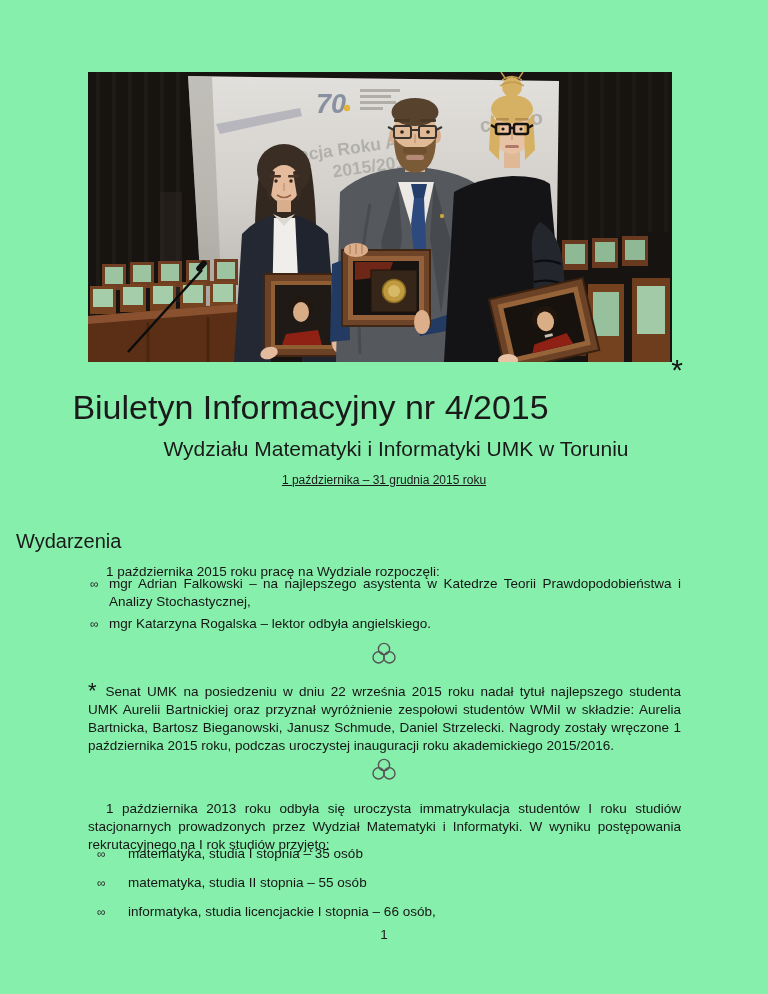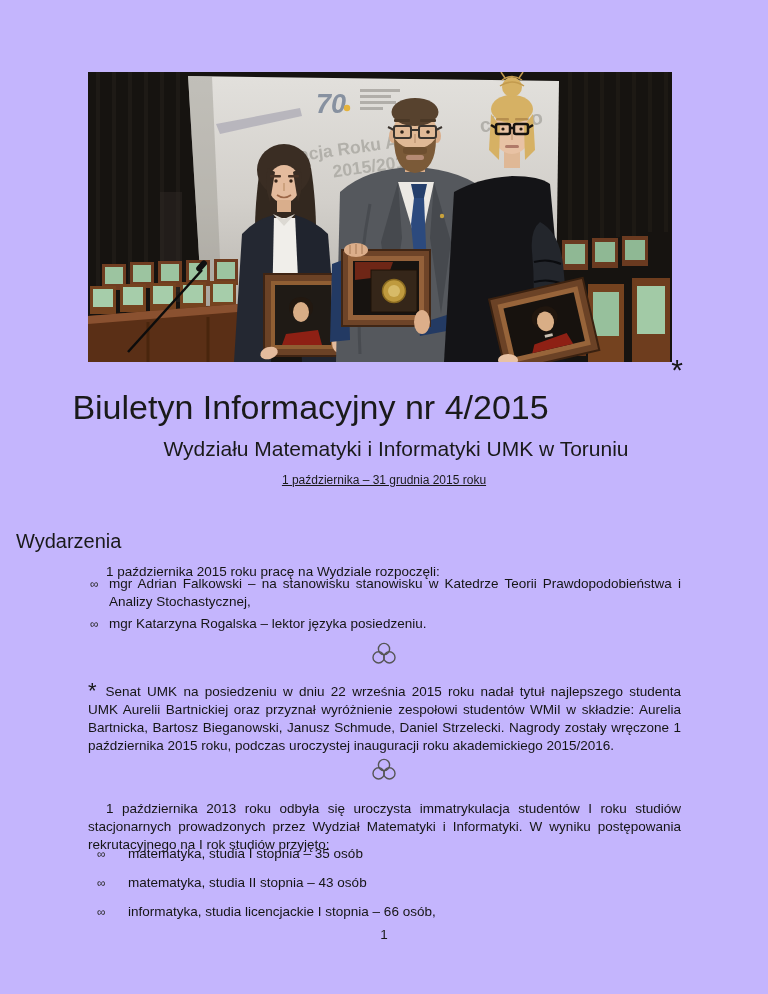--- a/index.html
+++ b/index.html
@@ -1,17 +1,17 @@
 <!DOCTYPE html>
 <html><head>
 <meta charset="utf-8">
 <style>
   html,body{margin:0;padding:0;background:#ffffff;}
   .page{
-    position:relative;width:768px;height:994px;background:#c4b5fd;
+    position:relative;width:768px;height:994px;background:#86efac;
     font-family:"Liberation Sans","DejaVu Sans",sans-serif;color:#1a1a1a;
     overflow:hidden;
   }
   .abs{position:absolute;}
   
   .photo{left:88px;top:72px;width:584px;height:290px;margin:0;}
   .photo svg{display:block;}
   
   .footnote-star{top:355px;right:85px;font-size:30px;line-height:30px;color:#151515;}
   .title{left:0;top:383px;width:613px;text-align:center;font-size:34px;line-height:40px;font-weight:400;margin:4px;}
@@ -284,25 +284,25 @@
   <div class="abs daterange">
     <span>1 października – 31 grudnia 2015 roku</span>
   </div>
   <h3 class="abs events-heading">Wydarzenia</h3>
 
   <p class="abs bodytext intro">1 października 2015 roku pracę na Wydziale rozpoczęli:</p>
 
   <ul class="abs plain bodytext staff-list">
     <li>
       <span class="bul">∞</span>
-      <span class="txt">mgr Adrian Falkowski – na stanowisku stanowisku w Katedrze Teorii Prawdopodobieństwa i Analizy Stochastycznej,</span>
-    </li>
-    <li>
-      <span class="bul">∞</span>
-      <span class="txt">mgr Katarzyna Rogalska – lektor języka posiedzeniu.</span>
+      <span class="txt">mgr Adrian Falkowski – na najlepszego asystenta w Katedrze Teorii Prawdopodobieństwa i Analizy Stochastycznej,</span>
+    </li>
+    <li>
+      <span class="bul">∞</span>
+      <span class="txt">mgr Katarzyna Rogalska – lektor odbyła angielskiego.</span>
     </li>
   </ul>
 
   <div class="abs ornament orn-1">
     <svg width="30" height="23" viewBox="0 0 30 23">
       <g fill="none" stroke="#555555" stroke-width="1.4">
         <circle cx="15" cy="7" r="5.6"></circle>
         <circle cx="9.6" cy="15.4" r="5.6"></circle>
         <circle cx="20.4" cy="15.4" r="5.6"></circle>
       </g>
@@ -323,21 +323,21 @@
 
   <p class="abs bodytext matric">1 października 2013 roku odbyła się uroczysta immatrykulacja studentów I roku studiów stacjonarnych prowadzonych przez Wydział Matematyki i Informatyki. W wyniku postępowania rekrutacyjnego na I rok studiów przyjęto:</p>
 
   <ul class="abs plain bodytext adm-list">
     <li>
       <span class="bul">∞</span>
       <span class="txt">matematyka, studia I stopnia – 35 osób</span>
     </li>
     <li>
       <span class="bul">∞</span>
-      <span class="txt">matematyka, studia II stopnia – 43 osób</span>
+      <span class="txt">matematyka, studia II stopnia – 55 osób</span>
     </li>
     <li>
       <span class="bul">∞</span>
       <span class="txt">informatyka, studia licencjackie I stopnia – 66 osób,</span>
     </li>
   </ul>
 
   <div class="abs pagenum">1</div>
 </div>
 

